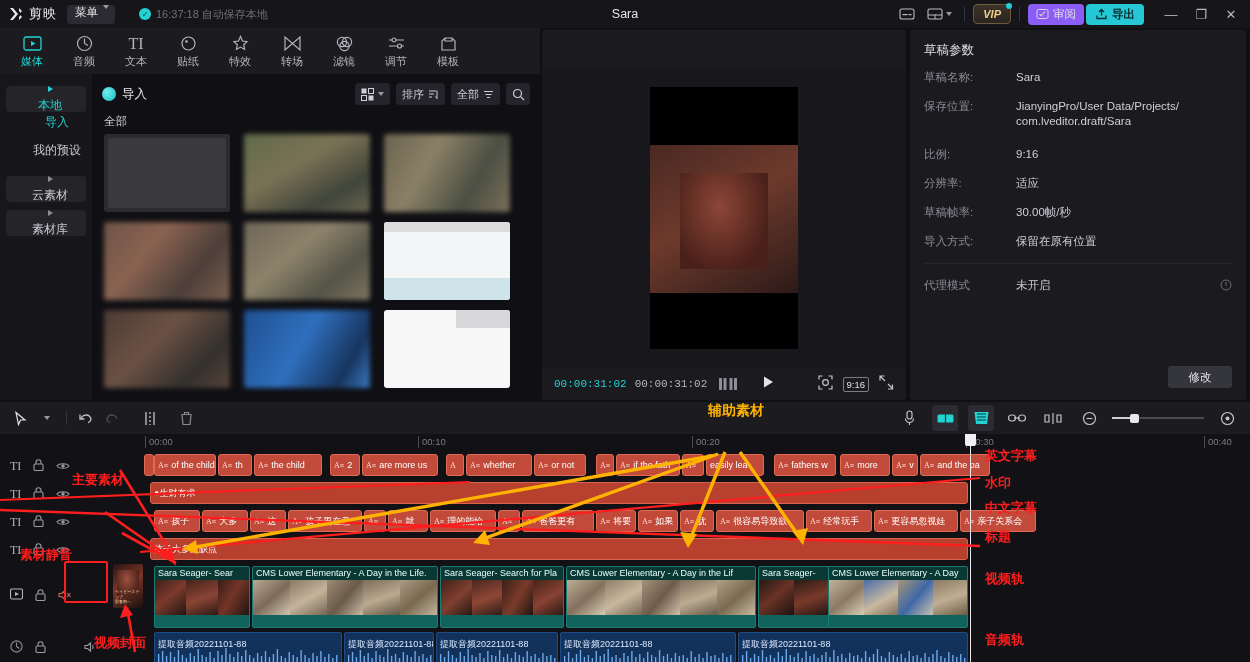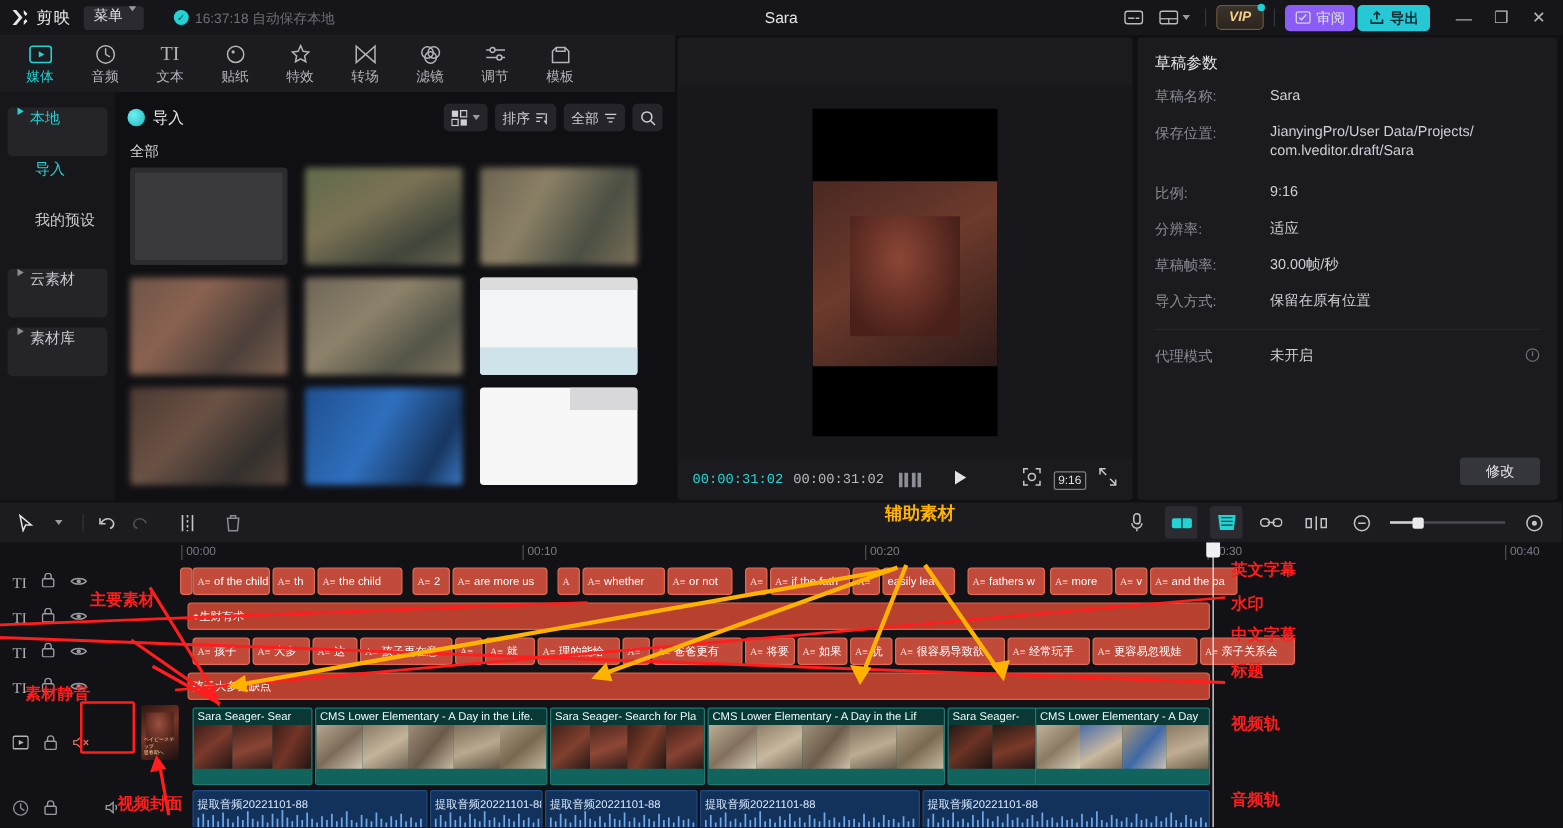--- a/index.html
+++ b/index.html
@@ -85,22 +85,22 @@
   .tab .ic { height: 19px; display: flex; align-items: flex-end; }
   .tab.active { color: #23d3d3; }
   .tab.active .ic { color: #23d3d3; }
 
   
   .sidebar {
     position: absolute; left: 0; top: 74px; width: 92px; height: 326px;
     background: #17171b; padding-top: 10px;
   }
   .side-item {
-    height: 39px; margin: 2px 6px; border-radius: 4px; padding-left: 8px;
-    display: flex; align-items: flex-start; gap: 5px; font-size: 12px; color: #c8c8cf;
+    height: 26px; margin: 2px 6px; border-radius: 4px; padding-left: 8px;
+    display: flex; align-items: center; gap: 5px; font-size: 12px; color: #c8c8cf; flex-direction: column;
   }
   .side-item.group { background: #242429; }
   .side-item.sub { padding-left: 22px; }
   .side-item.active { color: #23d3d3; }
   .tri { width: 0; height: 0; border-top: 3.5px solid transparent;
          border-bottom: 3.5px solid transparent; border-left: 5px solid #8d8d95; }
   .tri.open { border-left: 5px solid #23d3d3; }
 
   
   .media-panel {

